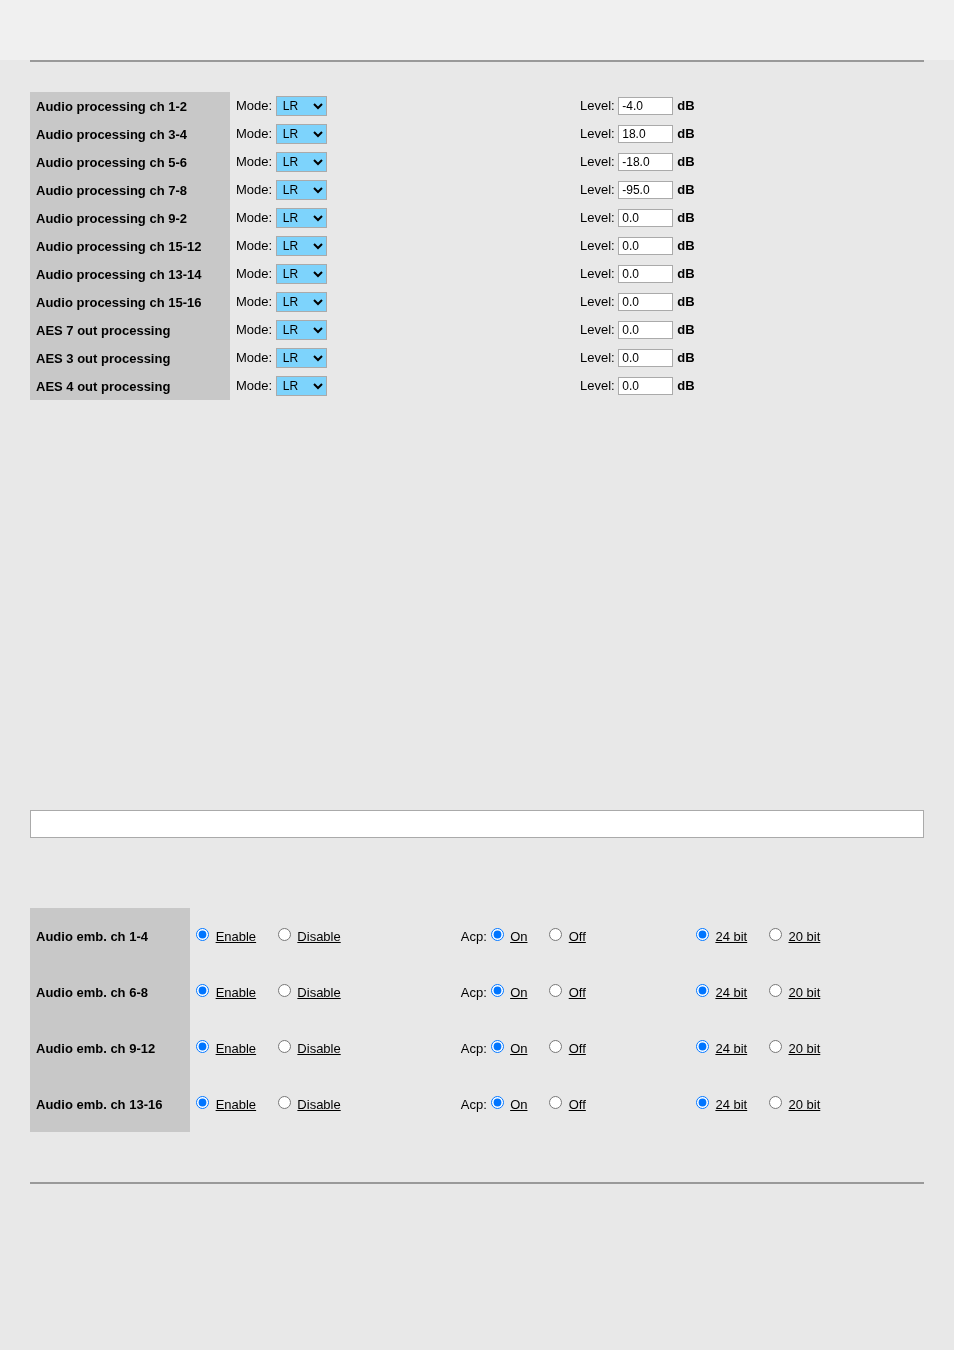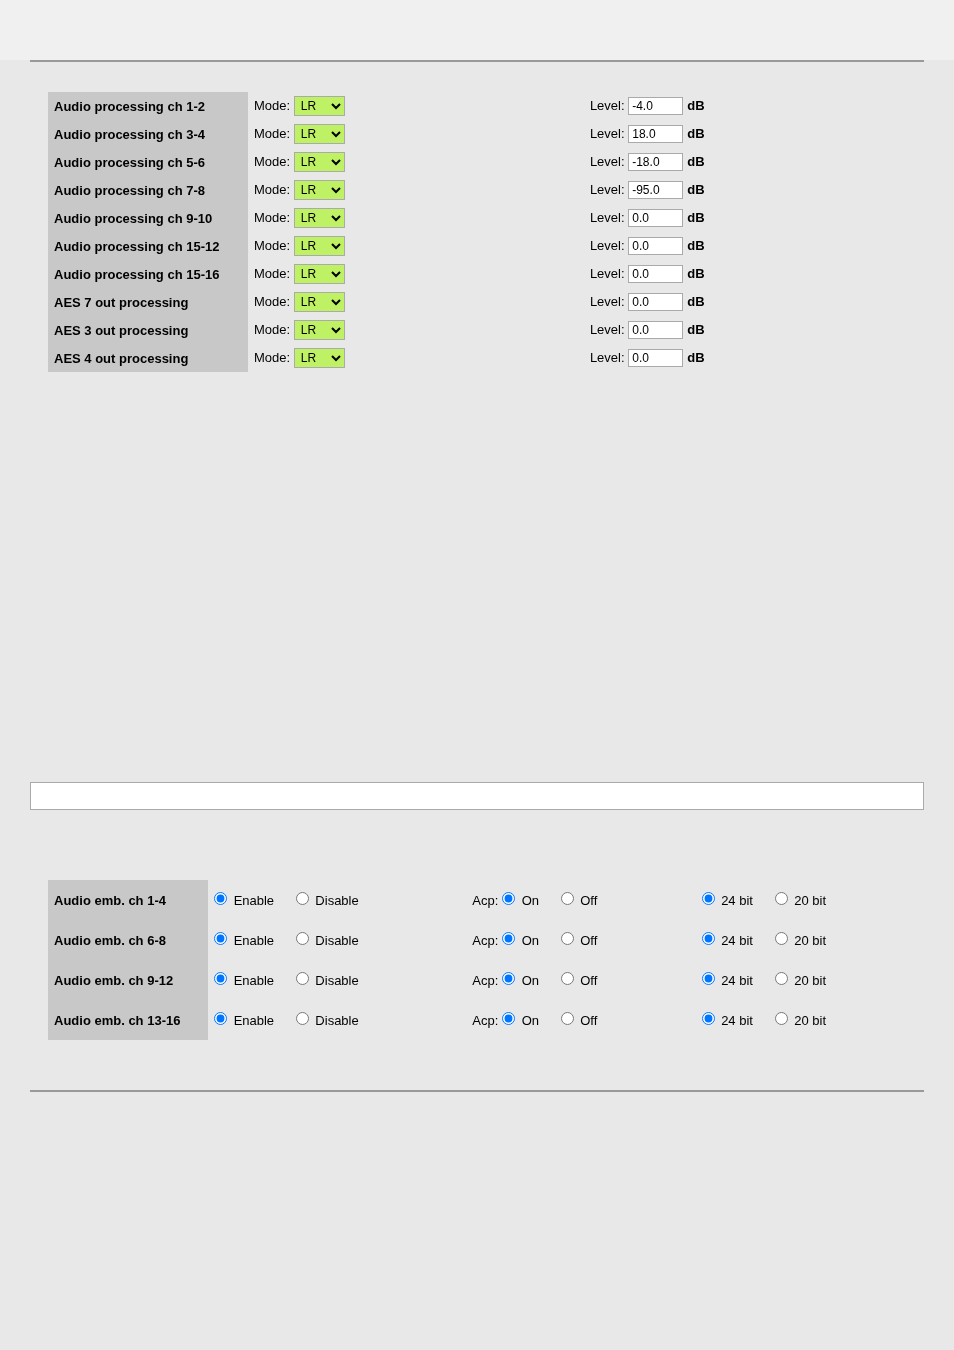--- a/index.html
+++ b/index.html
@@ -17,21 +17,20 @@
       min-height: 1350px;
       padding: 0;
       position: relative;
     }
     .top-divider {
       border-top: 2px solid #999;
       margin: 60px 30px 0 30px;
     }
     .section {
       padding: 10px 30px;
-      margin-left: 18px;
     }
     .audio-processing-table {
       width: 100%;
       border-collapse: collapse;
     }
     .audio-processing-table tr td {
       padding: 4px 6px;
       vertical-align: middle;
     }
     .row-label {
@@ -43,21 +42,21 @@
     .mode-cell {
       white-space: nowrap;
     }
     .level-cell {
       white-space: nowrap;
     }
     .mode-select {
       font-size: 12px;
       padding: 1px 2px;
       border: 1px solid #aaa;
-      background: #bef264;
+      background: #7dd3fc;
     }
     .level-input {
       font-size: 12px;
       width: 55px;
       border: 1px solid #aaa;
       background: white;
       padding: 1px 3px;
     }
     .db-label {
       margin-left: 4px;
@@ -73,36 +72,37 @@
       background: white;
       padding: 2px 4px;
       font-size: 12px;
     }
     .emb-table {
       width: 100%;
       border-collapse: collapse;
       margin-top: 10px;
     }
     .emb-table tr td {
-      padding: 12px 6px;
+      padding: 20px 6px;
       vertical-align: middle;
     }
     .emb-label {
       font-weight: bold;
       width: 160px;
       background: #c8c8c8;
       padding: 4px 8px;
     }
     .radio-group {
       white-space: nowrap;
       margin-right: 10px;
     }
     .radio-group label {
       margin-left: 3px;
       margin-right: 8px;
+      text-decoration: underline;
     }
     .bottom-divider {
       border-bottom: 2px solid #999;
       margin: 40px 30px 0 30px;
     }
     .spacer { height: 20px; }
     .big-spacer { height: 380px; }
     .mid-spacer { height: 30px; }
   </style>
 </head>
@@ -133,27 +133,33 @@
             <td style="width: 60px;"></td>
             <td class="level-cell"><span>Level: </span><input type="text" class="level-input" value="-18.0" style=""><span class="db-label">dB</span></td>
           </tr>
           <tr>
             <td class="row-label">Audio processing ch 7-8</td>
             <td class="mode-cell"><span>Mode: </span><select class="mode-select"><option value="LR">LR</option><option value="LL">LL</option><option value="RR">RR</option><option value="Sum">Sum</option></select></td>
             <td style="width: 60px;"></td>
             <td class="level-cell"><span>Level: </span><input type="text" class="level-input" value="-95.0" style=""><span class="db-label">dB</span></td>
           </tr>
           <tr>
-            <td class="row-label">Audio processing ch 9-10</td>
+            <td class="row-label">Audio processing ch 9-2</td>
             <td class="mode-cell"><span>Mode: </span><select class="mode-select"><option value="LR">LR</option><option value="LL">LL</option><option value="RR">RR</option><option value="Sum">Sum</option></select></td>
             <td style="width: 60px;"></td>
             <td class="level-cell"><span>Level: </span><input type="text" class="level-input" value="0.0" style=""><span class="db-label">dB</span></td>
           </tr>
           <tr>
             <td class="row-label">Audio processing ch 15-12</td>
+            <td class="mode-cell"><span>Mode: </span><select class="mode-select"><option value="LR">LR</option><option value="LL">LL</option><option value="RR">RR</option><option value="Sum">Sum</option></select></td>
+            <td style="width: 60px;"></td>
+            <td class="level-cell"><span>Level: </span><input type="text" class="level-input" value="0.0" style=""><span class="db-label">dB</span></td>
+          </tr>
+          <tr>
+            <td class="row-label">Audio processing ch 13-14</td>
             <td class="mode-cell"><span>Mode: </span><select class="mode-select"><option value="LR">LR</option><option value="LL">LL</option><option value="RR">RR</option><option value="Sum">Sum</option></select></td>
             <td style="width: 60px;"></td>
             <td class="level-cell"><span>Level: </span><input type="text" class="level-input" value="0.0" style=""><span class="db-label">dB</span></td>
           </tr>
           <tr>
             <td class="row-label">Audio processing ch 15-16</td>
             <td class="mode-cell"><span>Mode: </span><select class="mode-select"><option value="LR">LR</option><option value="LL">LL</option><option value="RR">RR</option><option value="Sum">Sum</option></select></td>
             <td style="width: 60px;"></td>
             <td class="level-cell"><span>Level: </span><input type="text" class="level-input" value="0.0" style=""><span class="db-label">dB</span></td>
           </tr>

